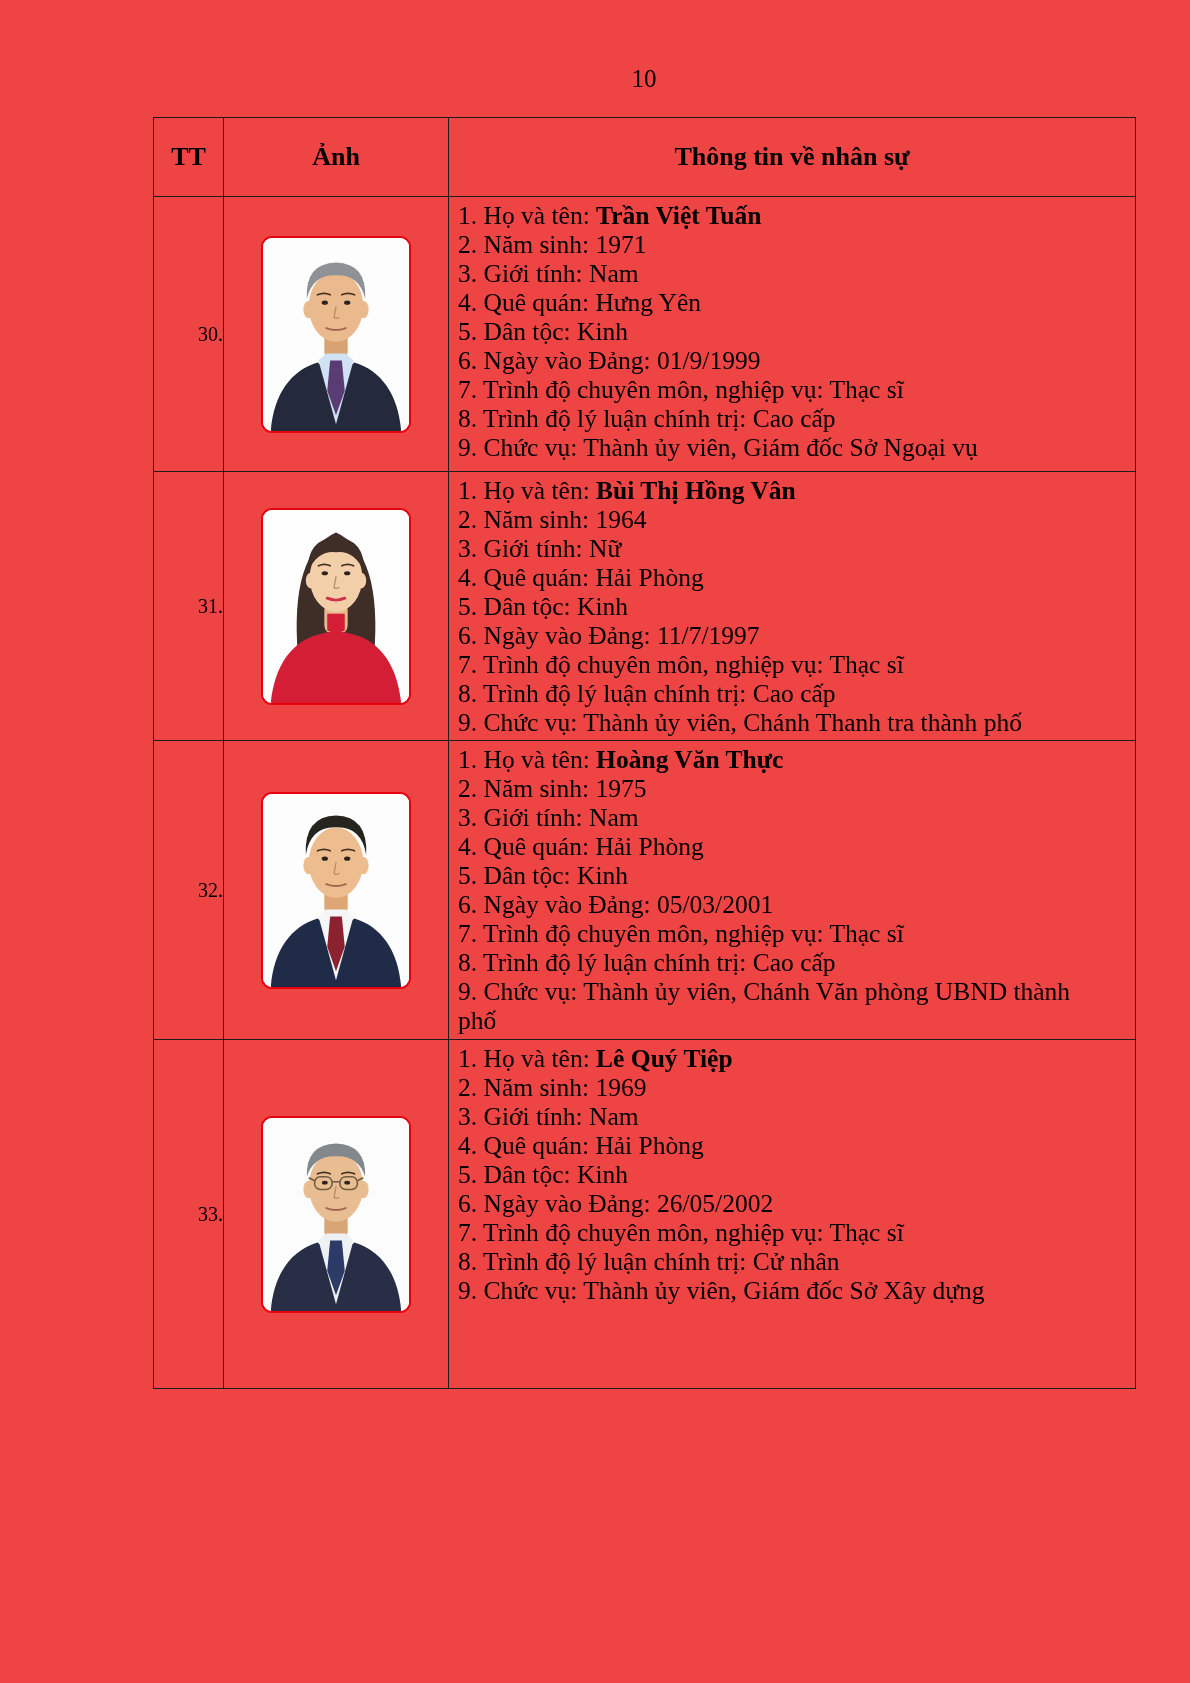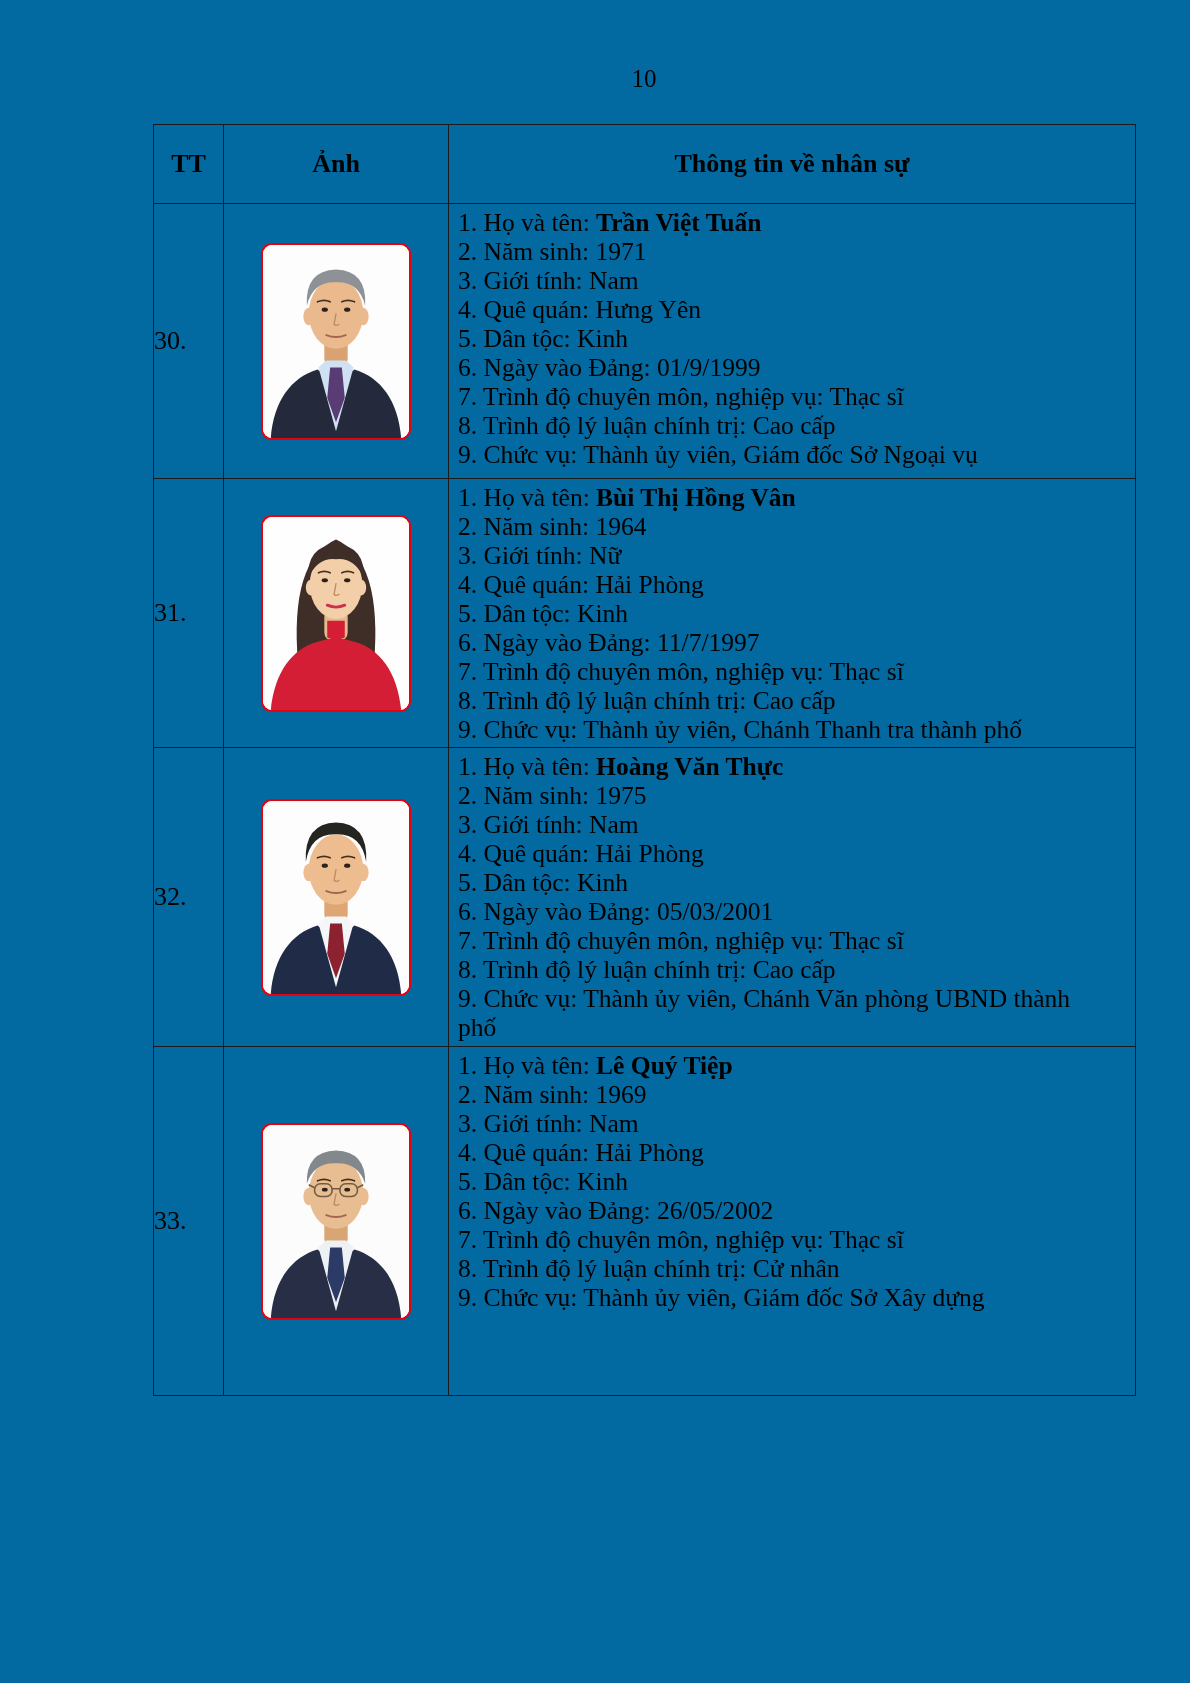--- a/index.html
+++ b/index.html
@@ -1,39 +1,39 @@
 <!DOCTYPE html>
 <html lang="vi"><head>
 <meta charset="utf-8">
 <style>
   * { margin:0; padding:0; box-sizing:border-box; }
   html,body { background:#ffffff; }
   body { font-family:"Liberation Serif","DejaVu Serif",serif; color:#000; }
   .page {
-    position:relative; width:1190px; height:1683px; background:#0369a1;
+    position:relative; width:1190px; height:1683px; background:#ef4444;
     overflow:hidden; margin:0 auto;
   }
   .pageno {
     position:absolute; top:64px; left:153px; width:982px;
     text-align:center; font-size:25px; line-height:30px;
   }
   table.doc-table {
-    position:absolute; left:153px; top:124px; width:982px;
+    position:absolute; left:153px; top:117px; width:982px;
     border-collapse:collapse; table-layout:fixed;
   }
   .doc-table td { border:1.5px solid #1c1c1c; }
   col.c-tt { width:70px; }
   col.c-photo { width:225px; }
   col.c-info { width:687px; }
   tr.hrow td {
     height:79px; font-weight:bold; font-size:26px;
     text-align:center; vertical-align:middle;
   }
   td.tt {
-    font-size:26px; text-align:left; vertical-align:middle;
+    font-size:20px; text-align:right; vertical-align:middle;
   }
   td.ph { text-align:center; vertical-align:middle; }
   td.info {
     vertical-align:top; font-size:25.5px; line-height:29px;
     padding:4px 24px 0 9px;
     margin-left:28px;
   }
   td.info .line b { font-weight:bold; }
   tr.r30 td { height:275px; }
   tr.r31 td { height:269px; }

